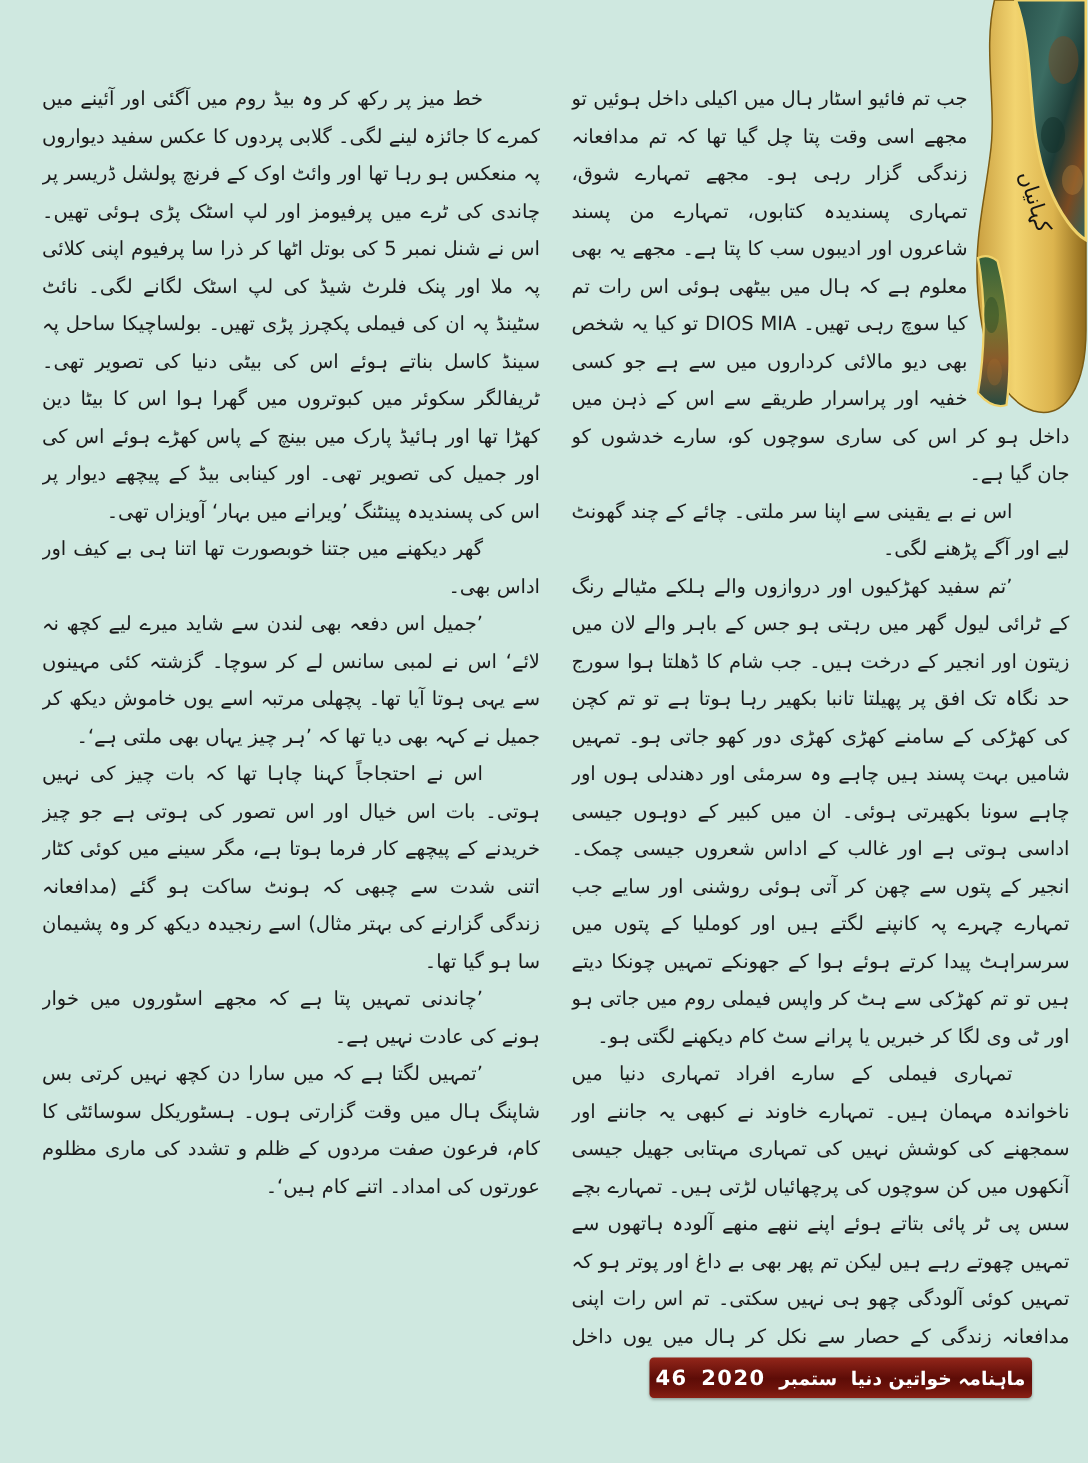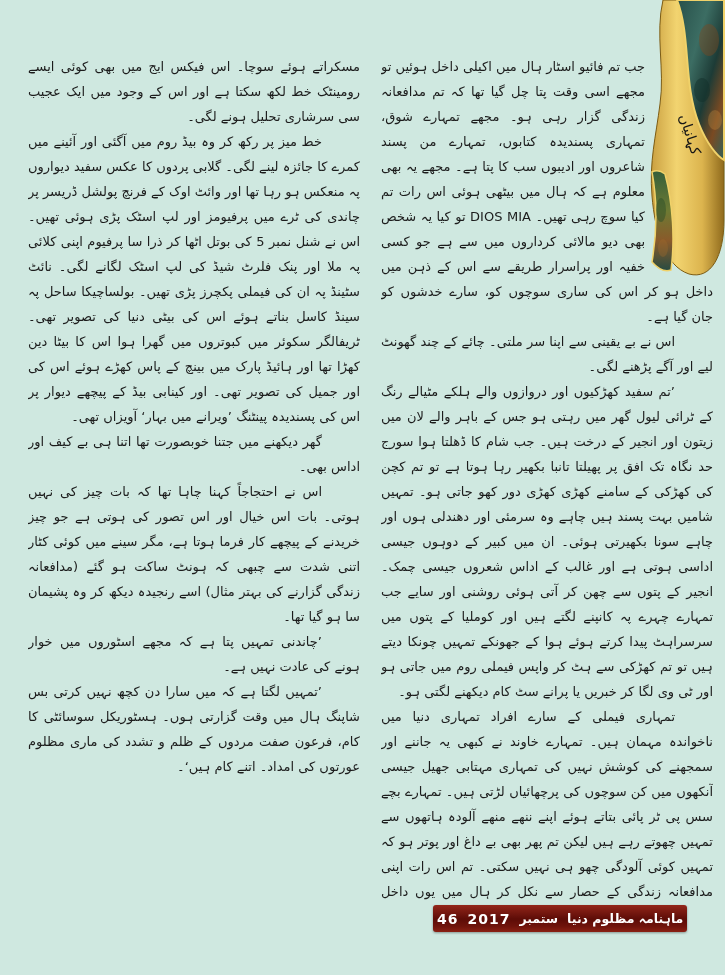--- a/index.html
+++ b/index.html
@@ -73,34 +73,34 @@
   <div class="columns" dir="rtl">
     <div class="col col-right">
       <div class="deco-spacer"></div>
       <p>جب تم فائیو اسٹار ہال میں اکیلی داخل ہوئیں تو مجھے اسی وقت پتا چل گیا تھا کہ تم مدافعانہ زندگی گزار رہی ہو۔ مجھے تمہارے شوق، تمہاری پسندیدہ کتابوں، تمہارے من پسند شاعروں اور ادیبوں سب کا پتا ہے۔ مجھے یہ بھی معلوم ہے کہ ہال میں بیٹھی ہوئی اس رات تم کیا سوچ رہی تھیں۔ DIOS MIA تو کیا یہ شخص بھی دیو مالائی کرداروں میں سے ہے جو کسی خفیہ اور پراسرار طریقے سے اس کے ذہن میں داخل ہو کر اس کی ساری سوچوں کو، سارے خدشوں کو جان گیا ہے۔</p>
       <p class="indent">اس نے بے یقینی سے اپنا سر ملتی۔ چائے کے چند گھونٹ لیے اور آگے پڑھنے لگی۔</p>
       <p class="indent">’تم سفید کھڑکیوں اور دروازوں والے ہلکے مٹیالے رنگ کے ٹرائی لیول گھر میں رہتی ہو جس کے باہر والے لان میں زیتون اور انجیر کے درخت ہیں۔ جب شام کا ڈھلتا ہوا سورج حد نگاہ تک افق پر پھیلتا تانبا بکھیر رہا ہوتا ہے تو تم کچن کی کھڑکی کے سامنے کھڑی کھڑی دور کھو جاتی ہو۔ تمہیں شامیں بہت پسند ہیں چاہے وہ سرمئی اور دھندلی ہوں اور چاہے سونا بکھیرتی ہوئی۔ ان میں کبیر کے دوہوں جیسی اداسی ہوتی ہے اور غالب کے اداس شعروں جیسی چمک۔ انجیر کے پتوں سے چھن کر آتی ہوئی روشنی اور سایے جب تمہارے چہرے پہ کانپنے لگتے ہیں اور کوملیا کے پتوں میں سرسراہٹ پیدا کرتے ہوئے ہوا کے جھونکے تمہیں چونکا دیتے ہیں تو تم کھڑکی سے ہٹ کر واپس فیملی روم میں جاتی ہو اور ٹی وی لگا کر خبریں یا پرانے سٹ کام دیکھنے لگتی ہو۔</p>
       <p class="indent">تمہاری فیملی کے سارے افراد تمہاری دنیا میں ناخواندہ مہمان ہیں۔ تمہارے خاوند نے کبھی یہ جاننے اور سمجھنے کی کوشش نہیں کی تمہاری مہتابی جھیل جیسی آنکھوں میں کن سوچوں کی پرچھائیاں لڑتی ہیں۔ تمہارے بچے سس پی ٹر پائی بتاتے ہوئے اپنے ننھے منھے آلودہ ہاتھوں سے تمہیں چھوتے رہے ہیں لیکن تم پھر بھی بے داغ اور پوتر ہو کہ تمہیں کوئی آلودگی چھو ہی نہیں سکتی۔ تم اس رات اپنی مدافعانہ زندگی کے حصار سے نکل کر ہال میں یوں داخل ہوئیں جیسے دور پہاڑوں کے دامن میں کسی معبد سے آتی ہوئی کوئی دیوی ہو۔ تم سفید رنگ کی ساڑی پہنی ہوئی تھی جس پہ یہاں وہاں ادھر ادھر نقرئی مقیش کے دانے یوں جگمگا رہے تھے جیسے چاند کے گرد ننھے منے ستارے۔ اور میں نے تمہارے آنچل سے کچھ ستارے چرا کر اپنی مٹھیوں میں بھر لیے‘۔</p>
 
     </div>
     <div class="col col-left">
-      <p>مسکراتے ہوئے سوچا۔ اس فیکس ایج میں بھی کوئی ایسے رومینٹک خط لکھ سکتا ہے اور اس کے وجود میں ایک عجیب سی سرشاری تحلیل ہونے لگی۔</p>
       <p class="indent">خط میز پر رکھ کر وہ بیڈ روم میں آگئی اور آئینے میں کمرے کا جائزہ لینے لگی۔ گلابی پردوں کا عکس سفید دیواروں پہ منعکس ہو رہا تھا اور وائٹ اوک کے فرنچ پولشل ڈریسر پر چاندی کی ٹرے میں پرفیومز اور لپ اسٹک پڑی ہوئی تھیں۔ اس نے شنل نمبر 5 کی بوتل اٹھا کر ذرا سا پرفیوم اپنی کلائی پہ ملا اور پنک فلرٹ شیڈ کی لپ اسٹک لگانے لگی۔ نائٹ سٹینڈ پہ ان کی فیملی پکچرز پڑی تھیں۔ بولساچیکا ساحل پہ سینڈ کاسل بناتے ہوئے اس کی بیٹی دنیا کی تصویر تھی۔ ٹریفالگر سکوئر میں کبوتروں میں گھرا ہوا اس کا بیٹا دین کھڑا تھا اور ہائیڈ پارک میں بینچ کے پاس کھڑے ہوئے اس کی اور جمیل کی تصویر تھی۔ اور کینابی بیڈ کے پیچھے دیوار پر اس کی پسندیدہ پینٹنگ ’ویرانے میں بہار‘ آویزاں تھی۔</p>
       <p class="indent">گھر دیکھنے میں جتنا خوبصورت تھا اتنا ہی بے کیف اور اداس بھی۔</p>
+      <p class="indent">’جمیل اس دفعہ بھی لندن سے شاید میرے لیے کچھ نہ لائے‘ اس نے لمبی سانس لے کر سوچا۔ گزشتہ کئی مہینوں سے یہی ہوتا آیا تھا۔ پچھلی مرتبہ اسے یوں خاموش دیکھ کر جمیل نے کہہ بھی دیا تھا کہ ’ہر چیز یہاں بھی ملتی ہے‘۔</p>
       <p class="indent">اس نے احتجاجاً کہنا چاہا تھا کہ بات چیز کی نہیں ہوتی۔ بات اس خیال اور اس تصور کی ہوتی ہے جو چیز خریدنے کے پیچھے کار فرما ہوتا ہے، مگر سینے میں کوئی کٹار اتنی شدت سے چبھی کہ ہونٹ ساکت ہو گئے (مدافعانہ زندگی گزارنے کی بہتر مثال) اسے رنجیدہ دیکھ کر وہ پشیمان سا ہو گیا تھا۔</p>
       <p class="indent">’چاندنی تمہیں پتا ہے کہ مجھے اسٹوروں میں خوار ہونے کی عادت نہیں ہے۔</p>
       <p class="indent">’تمہیں لگتا ہے کہ میں سارا دن کچھ نہیں کرتی بس شاپنگ ہال میں وقت گزارتی ہوں۔ ہسٹوریکل سوسائٹی کا کام، فرعون صفت مردوں کے ظلم و تشدد کی ماری مظلوم عورتوں کی امداد۔ اتنے کام ہیں‘۔</p>
 
     </div>
   </div>
 
   <div class="footer-banner">
     <span class="cap left"></span>
     <div class="bar" dir="rtl">
-      <span class="urdu">ماہنامہ مظلوم دنیا</span>
+      <span class="urdu">ماہنامہ خواتین دنیا</span>
       <span class="urdu">ستمبر</span>
-      <span class="num">2017</span>
+      <span class="num">2020</span>
       <span class="num">46</span>
     </div>
     <span class="cap right"></span>
   </div>
 
 </div>
 
 </body></html>

